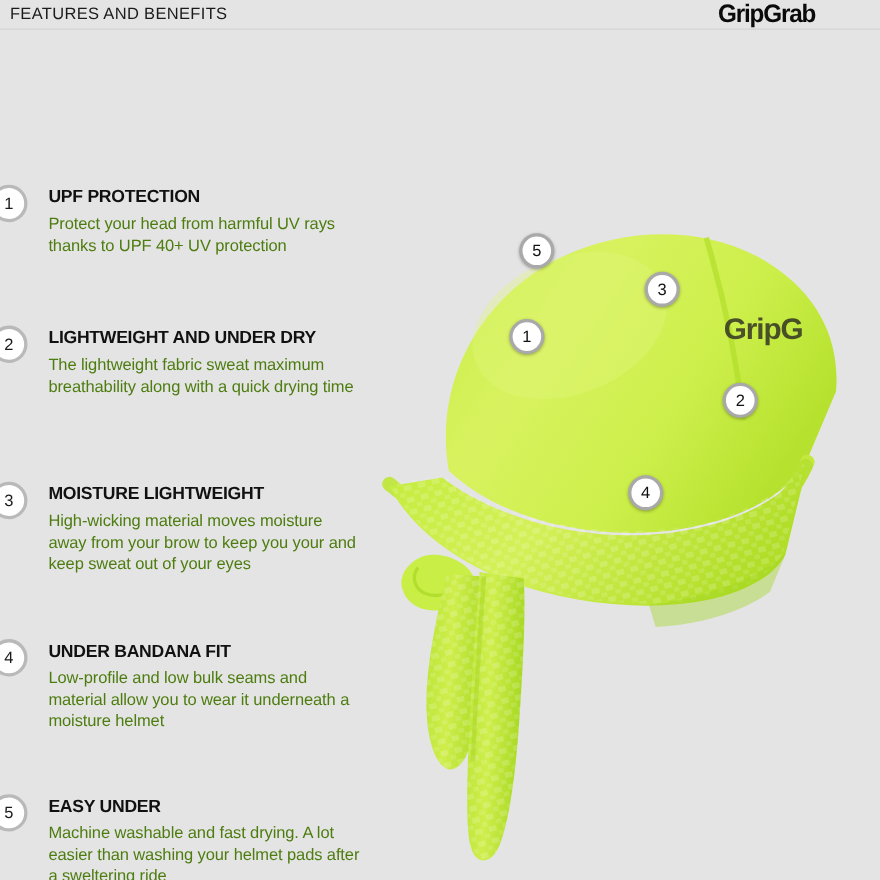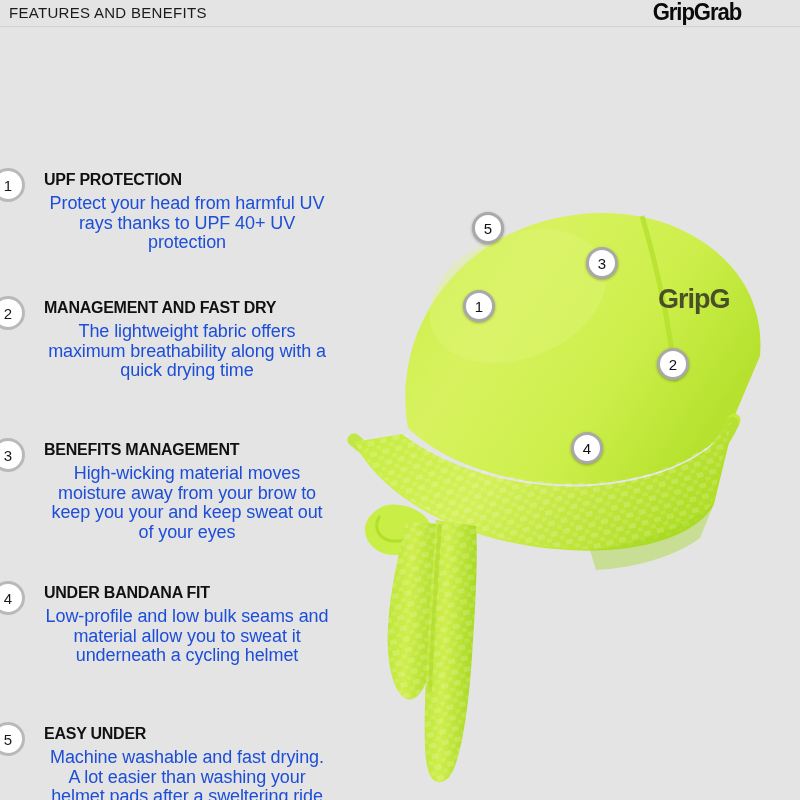--- a/index.html
+++ b/index.html
@@ -45,23 +45,22 @@
     display:flex; align-items:center; justify-content:center;
     font-size:15px; color:#1a1a1a; font-weight:400;
   }
   .f-title {
     position:absolute; left:44px; top:3px;
     font-size:16px; font-weight:bold; color:#111;
     letter-spacing:-.25px; white-space:nowrap;
   }
   .f-body {
     position:absolute; left:44px; top:26px; width:286px;
-    font-size:18px; line-height:19.5px; color:#1d4ed8;
+    font-size:15px; line-height:19.5px; color:#4d7c0f;
     letter-spacing:-.1px;
-    text-align:center;
   }
 
   
   .product { position:absolute; left:340px; top:120px; width:460px; height:680px; }
   .prod-svg { position:absolute; left:0; top:0; width:460px; height:680px; }
 
   
   .callout {
     position:absolute; width:32px; height:32px; border-radius:50%;
     background:#ffffff; border:3px solid #a9a9a9;
@@ -85,34 +84,34 @@
   <div class="features">
 
     <div class="feature" style="top:168px">
       <div class="badge">1</div>
       <div class="f-title">UPF PROTECTION</div>
       <div class="f-body">Protect your head from harmful UV rays thanks to UPF 40+ UV protection</div>
     </div>
 
     <div class="feature" style="top:296px">
       <div class="badge">2</div>
-      <div class="f-title">MANAGEMENT AND FAST DRY</div>
-      <div class="f-body">The lightweight fabric offers maximum breathability along with a quick drying time</div>
+      <div class="f-title">LIGHTWEIGHT AND UNDER DRY</div>
+      <div class="f-body">The lightweight fabric sweat maximum breathability along with a quick drying time</div>
     </div>
 
     <div class="feature" style="top:438px">
       <div class="badge">3</div>
-      <div class="f-title">BENEFITS MANAGEMENT</div>
+      <div class="f-title">MOISTURE LIGHTWEIGHT</div>
       <div class="f-body">High-wicking material moves moisture away from your brow to keep you your and keep sweat out of your eyes</div>
     </div>
 
     <div class="feature" style="top:581px">
       <div class="badge">4</div>
       <div class="f-title">UNDER BANDANA FIT</div>
-      <div class="f-body">Low-profile and low bulk seams and material allow you to sweat it underneath a cycling helmet</div>
+      <div class="f-body">Low-profile and low bulk seams and material allow you to wear it underneath a moisture helmet</div>
     </div>
 
     <div class="feature" style="top:722px">
       <div class="badge">5</div>
       <div class="f-title">EASY UNDER</div>
       <div class="f-body">Machine washable and fast drying. A lot easier than washing your helmet pads after a sweltering ride</div>
     </div>
 
   </div>
 

